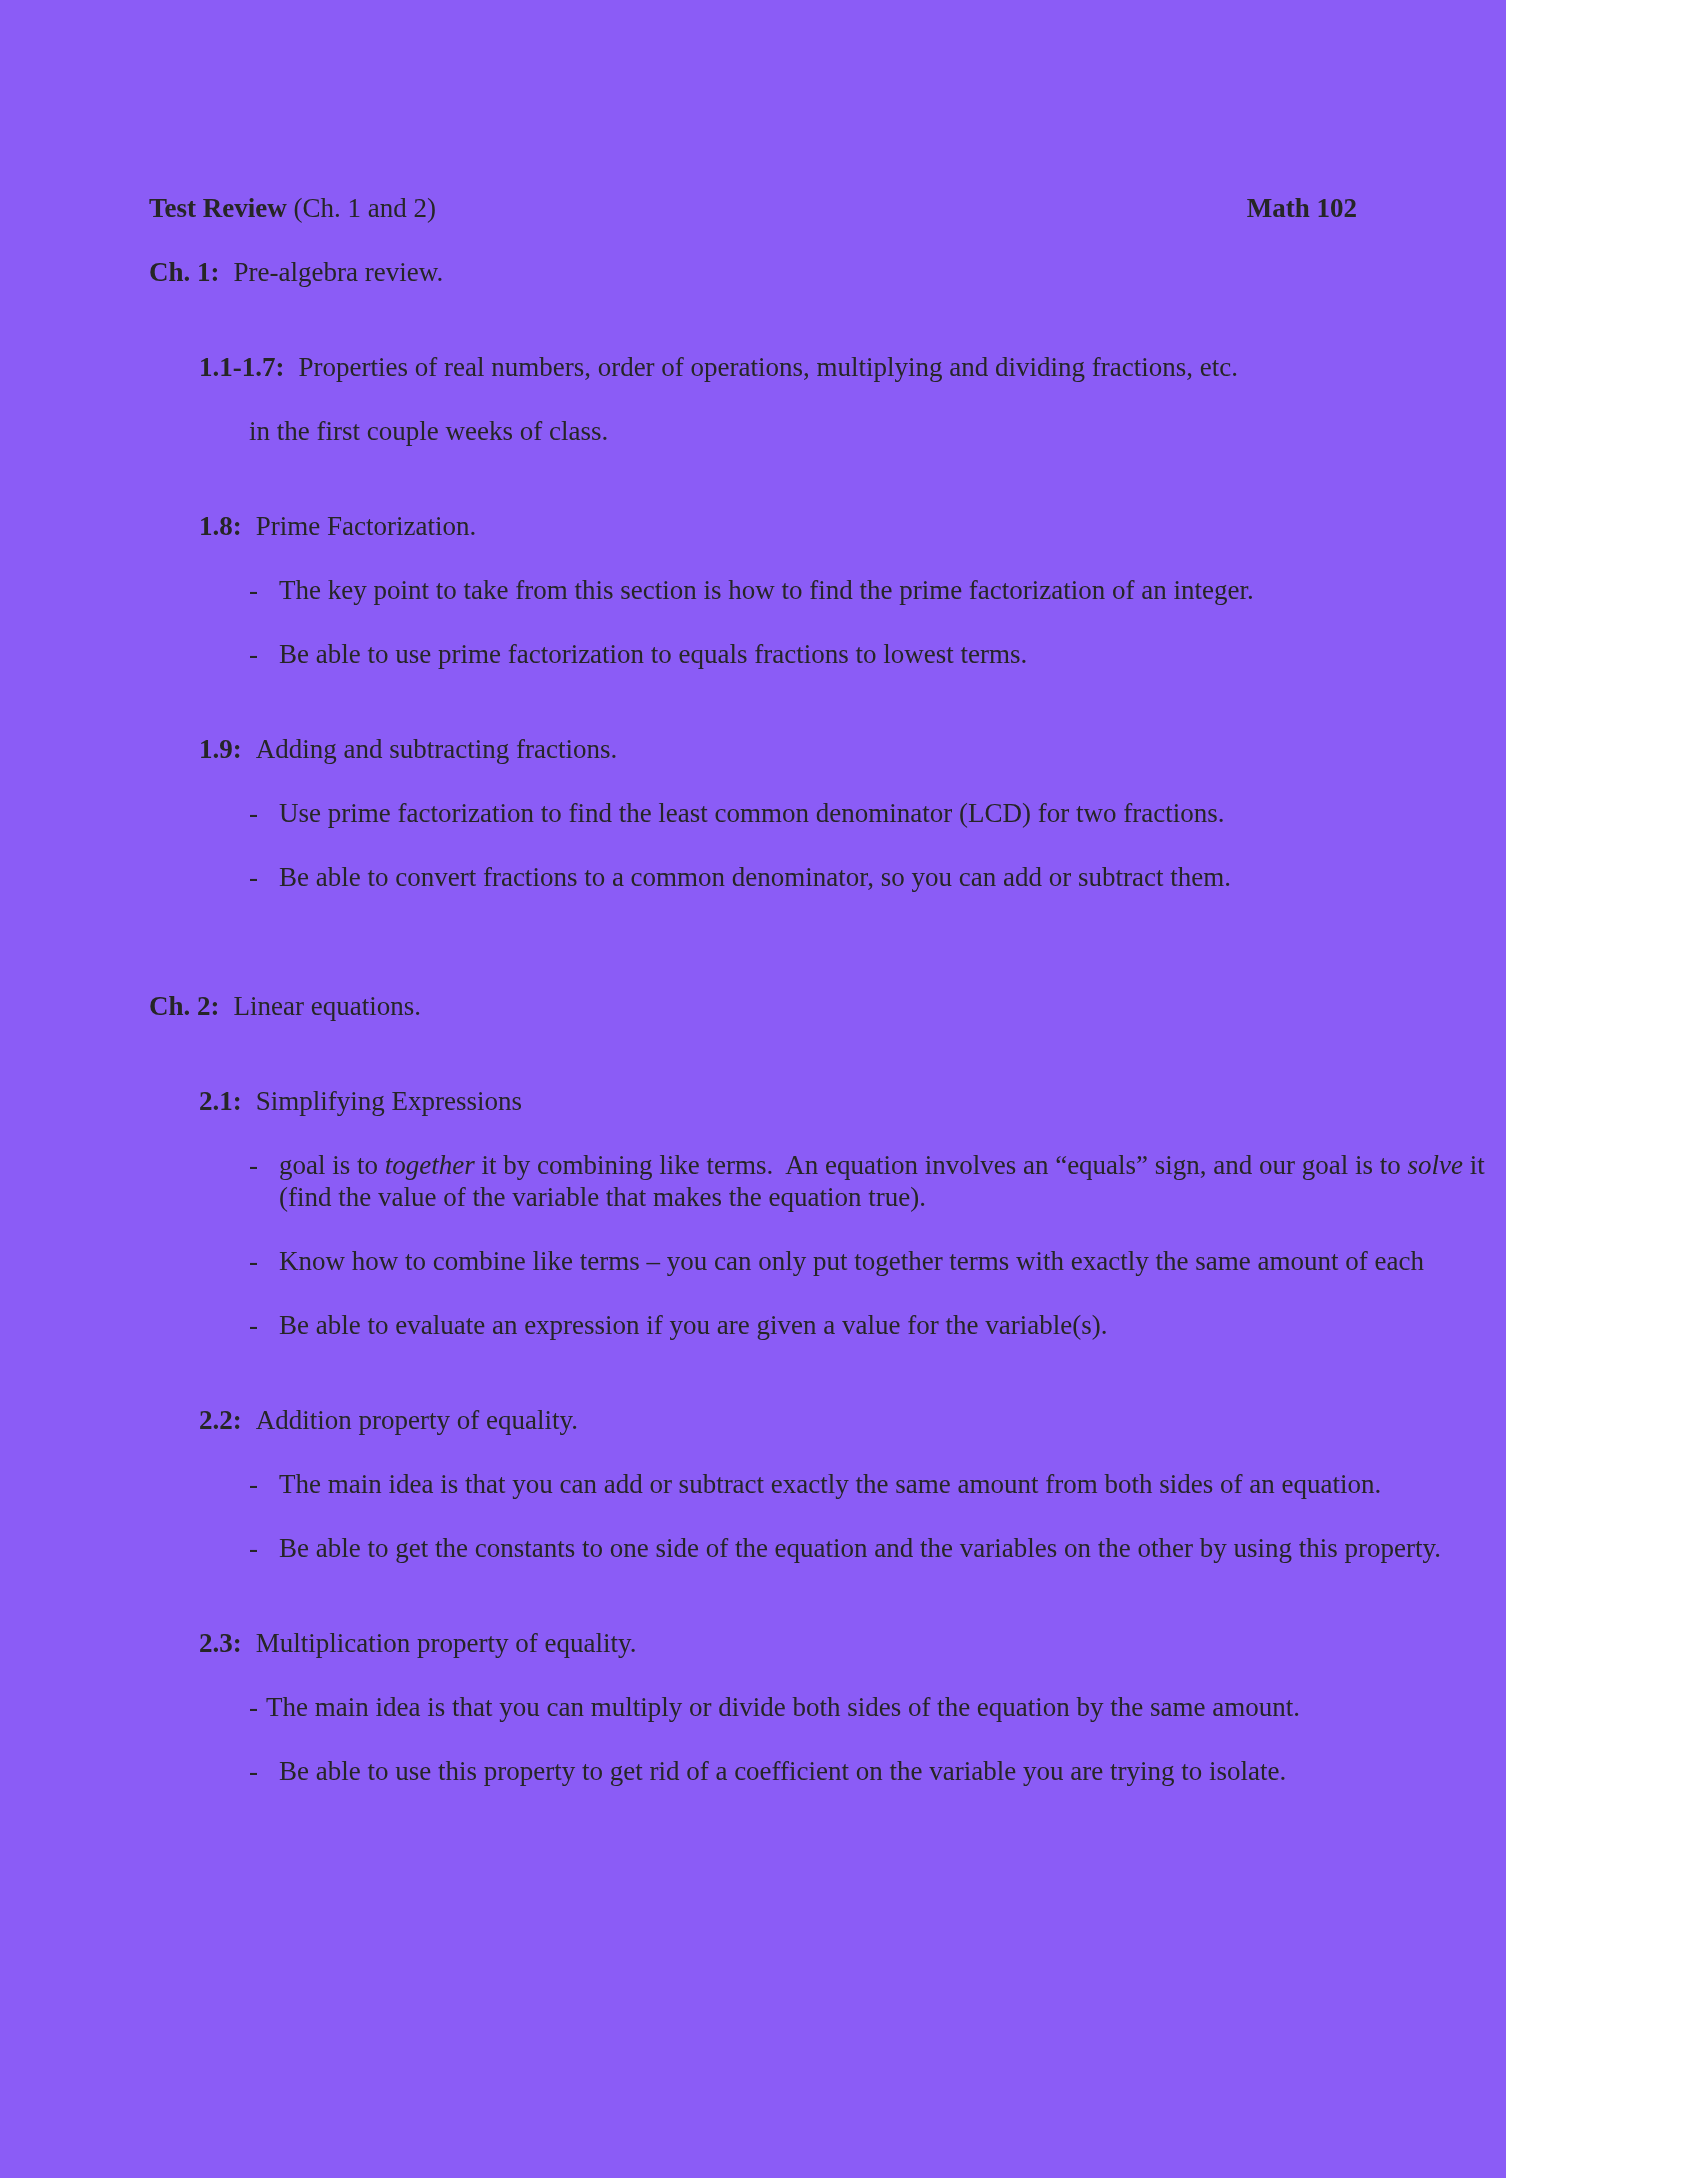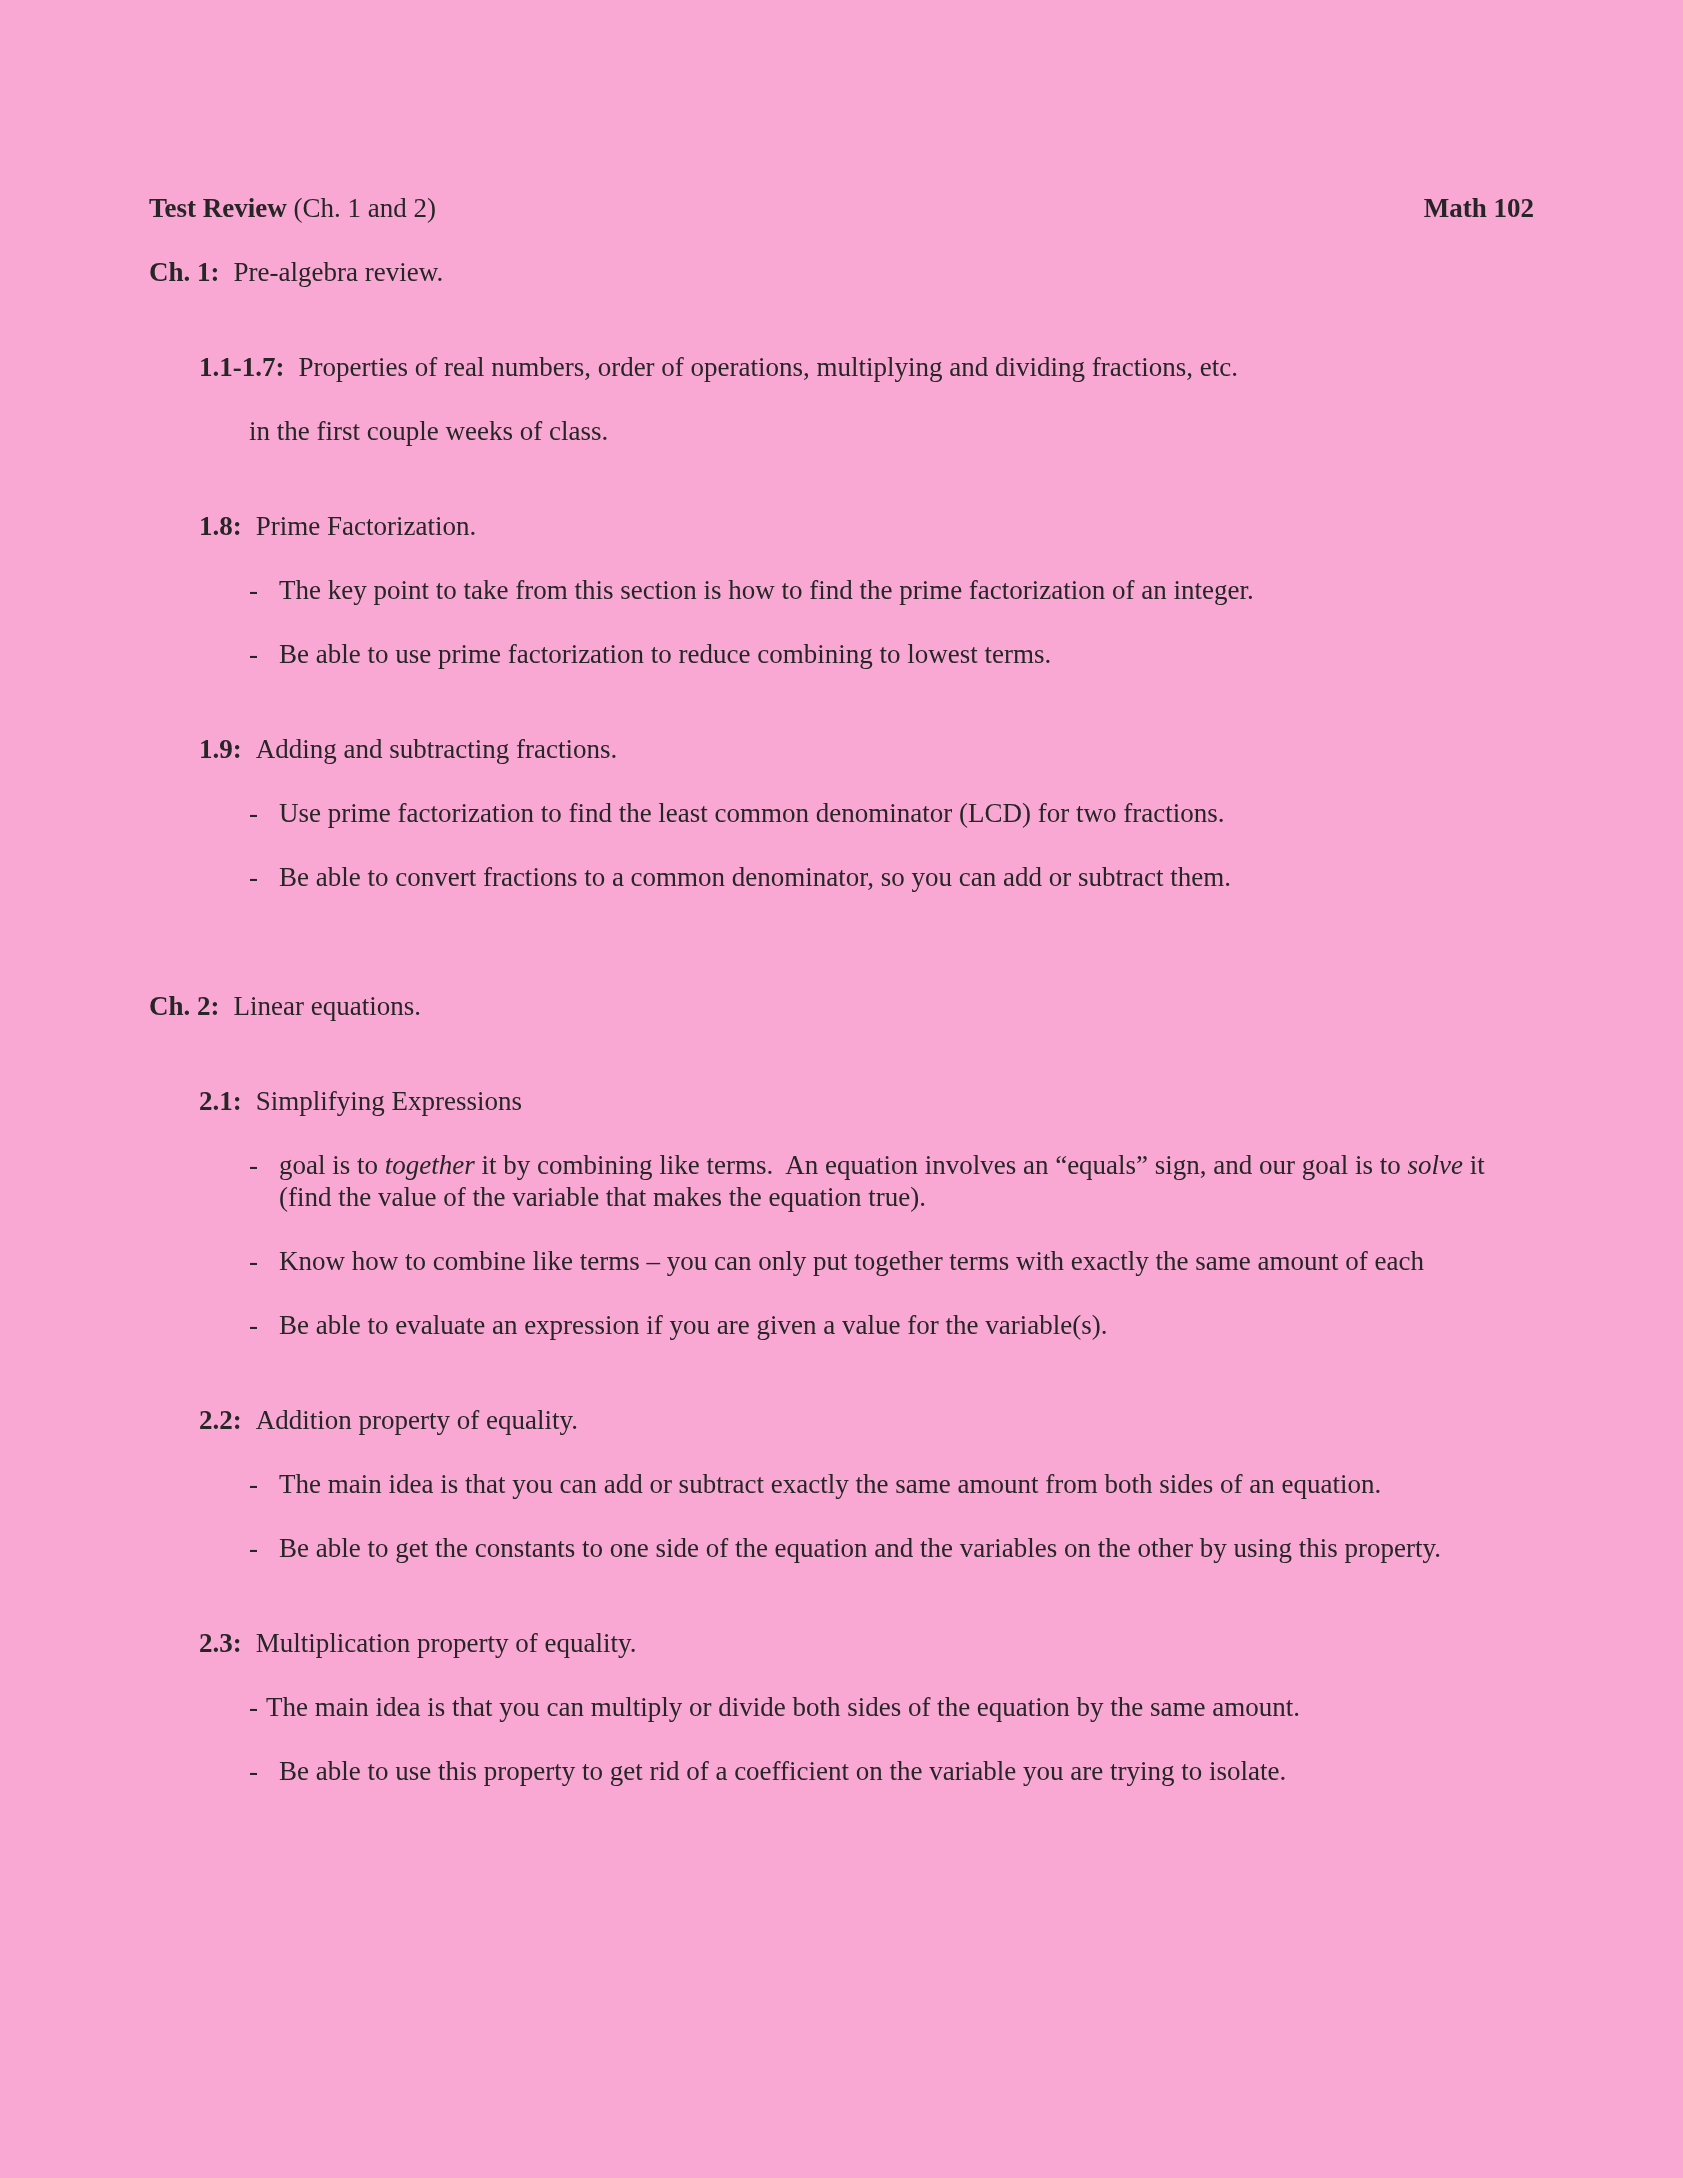--- a/index.html
+++ b/index.html
@@ -1,21 +1,21 @@
 <!DOCTYPE html>
 <html><head>
 <meta charset="utf-8">
 <style>
   html, body { margin: 0; padding: 0; background: #ffffff; }
   .page {
     position: relative;
-    width: 1683px;
+    width: 1506px;
     height: 2178px;
     box-sizing: border-box;
-    background: #f9a8d4;
+    background: #8b5cf6;
     padding: 192px 149px 4px 149px;
     font-family: "Liberation Serif", "DejaVu Serif", serif;
     font-size: 27px;
     line-height: 32px;
     color: #262626;
     overflow: hidden;
   }
   .b { font-weight: bold; }
   .doc-header { display: flex; justify-content: space-between; }
   .doc-header span { white-space: pre; }
@@ -54,21 +54,21 @@
           <div class="section-title"><span class="b">1.8:</span><span class="title-gap">Prime Factorization.</span></div>
           <div class="block bullet">
             <span class="dash line">-</span>
             <div class="bullet-text">
               <div class="line"><span>The key point to take from this section is how to find the prime factorization of an integer.</span></div>
             </div>
           </div>
           <div class="block bullet">
             <span class="dash line">-</span>
             <div class="bullet-text">
-              <div class="line"><span>Be able to use prime factorization to reduce combining to lowest terms.</span></div>
+              <div class="line"><span>Be able to use prime factorization to equals fractions to lowest terms.</span></div>
             </div>
           </div>
         </div>
         <div class="section">
           <div class="section-title"><span class="b">1.9:</span><span class="title-gap">Adding and subtracting fractions.</span></div>
           <div class="block bullet">
             <span class="dash line">-</span>
             <div class="bullet-text">
               <div class="line"><span>Use prime factorization to find the least common denominator (LCD) for two fractions.</span></div>
             </div>

